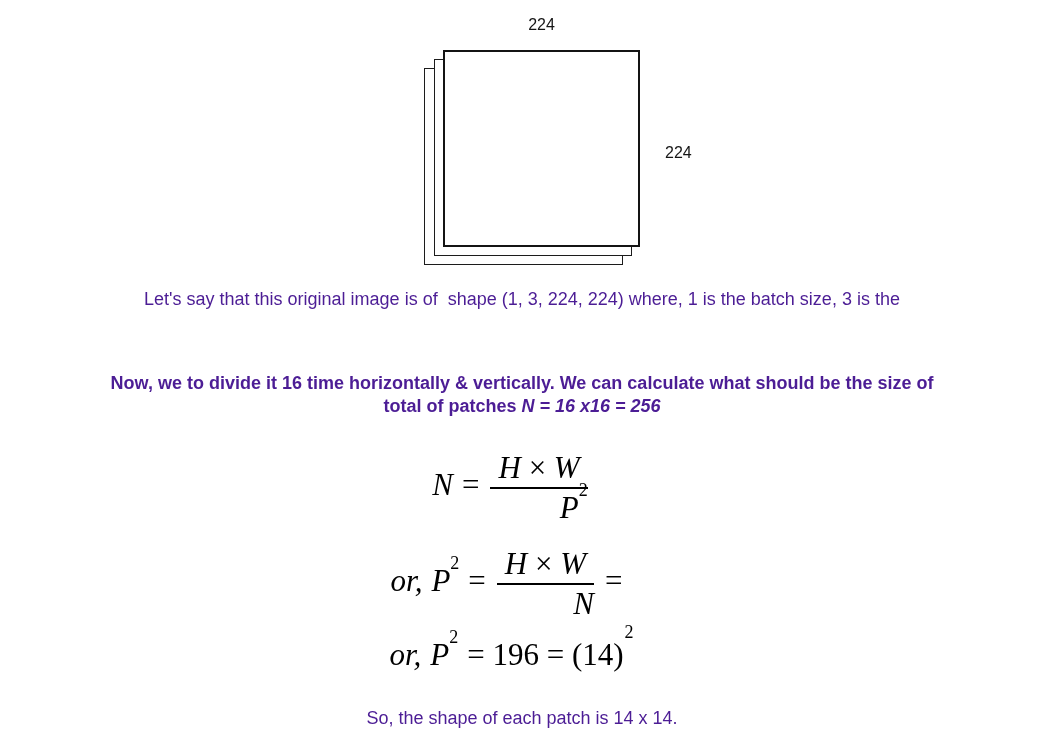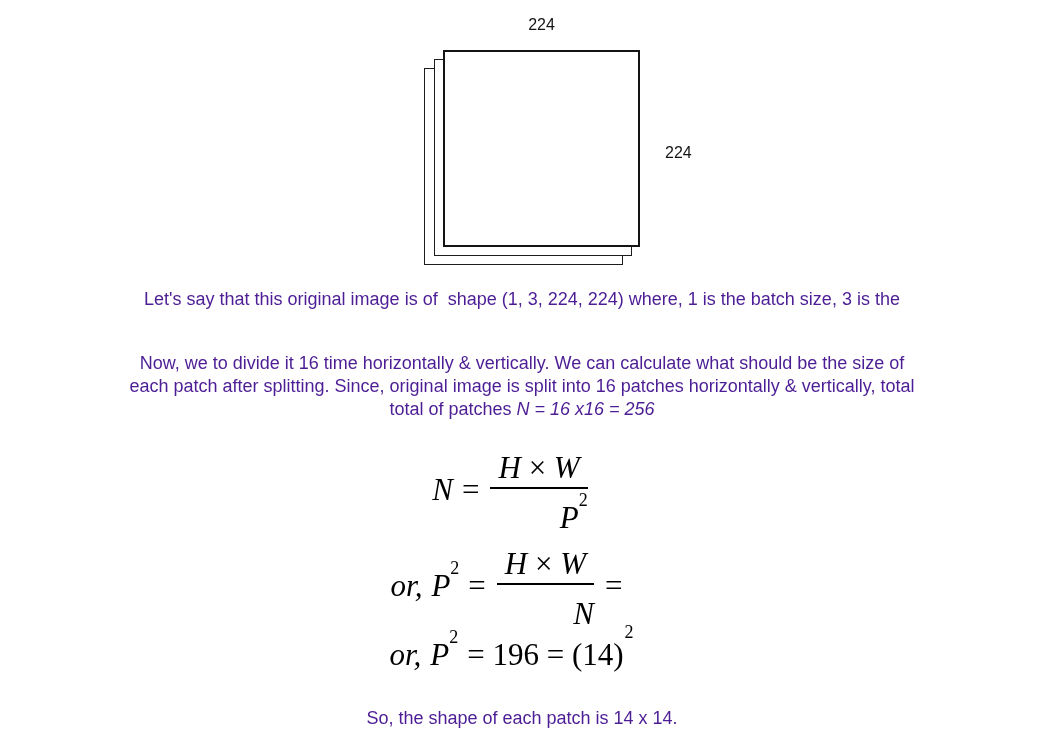--- a/index.html
+++ b/index.html
@@ -33,21 +33,21 @@
     position: absolute;
     left: 0;
     width: 100%;
     text-align: center;
     font-size: 18px;
     line-height: 23px;
     color: #4c1d95;
   }
   .tline { white-space: pre; }
   .p1 { top: 288px; }
-  .p2 { top: 352px; }
+  .p2 { top: 372px; font-weight: bold; }
   .imath { font-style: italic; }
   .conclusion { top: 707px; text-align: center; }
 
   
   .formula {
     position: absolute;
     left: -11px;
     width: 100%;
     text-align: center;
     font-family: "Liberation Serif", serif;
@@ -70,21 +70,21 @@
   }
   .frac .top {
     display: block;
     line-height: 36px;
     padding: 0 8px 1px 8px;
     border-bottom: 2px solid #000;
   }
   .frac .bot {
     display: block;
     line-height: 36px;
-    padding-top: 11px;
+    padding-top: 1px;
   }
   sup.exp {
     font-size: 18px;
     font-style: normal;
     line-height: 0;
     position: relative;
     top: -11px;
   }
   sup.exp-outer {
     font-size: 18px;
@@ -108,21 +108,20 @@
     <div class="dim-label dim-top">224</div>
     <div class="dim-label dim-right">224</div>
   </div>
 
   <div class="para p1">
     <div class="tline">Let's say that this original image is of  shape (1, 3, 224, 224) where, 1 is the batch size, 3 is the</div>
   </div>
 
   <div class="para p2">
     <div class="tline">Now, we to divide it 16 time horizontally &amp; vertically. We can calculate what should be the size of</div>
-    <div class="tline">each patch after splitting. Since, original image is split into 16 patches horizontally &amp; vertically, total</div>
     <div class="tline"><span>total of patches </span><span class="imath">N = 16 x16 = 256</span></div>
   </div>
 
   <div class="formula f1">
     <span class="var">N</span><span class="rel">=</span><span class="frac"><span class="top"><span class="var">H</span> <span>×</span> <span class="var">W</span></span><span class="bot"><span class="var">P</span><sup class="exp">2</sup></span></span>
   </div>
 
   <div class="formula f2">
     <span class="var or">or,</span><span class="var">P</span><sup class="exp">2</sup><span class="rel">=</span><span class="frac"><span class="top"><span class="var">H</span> <span>×</span> <span class="var">W</span></span><span class="bot var">N</span></span><span class="rel">=</span>
   </div>

